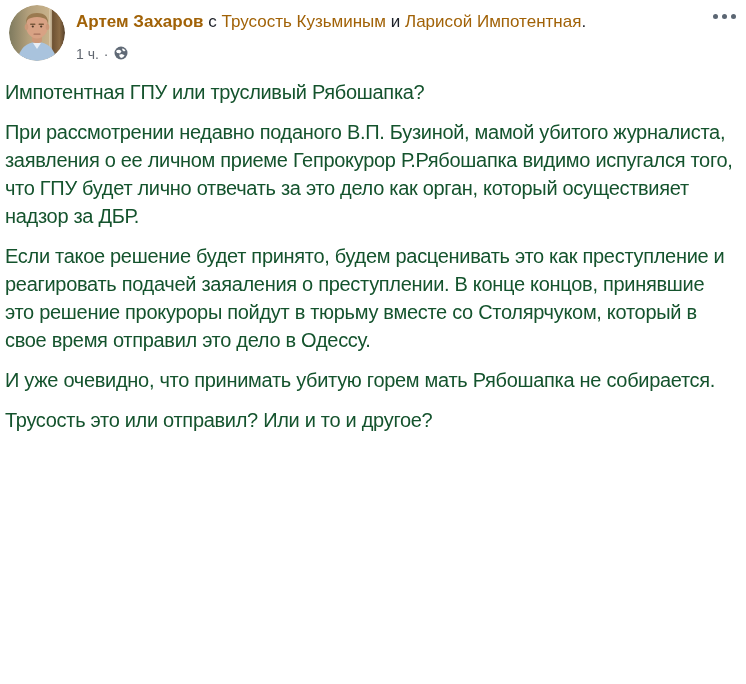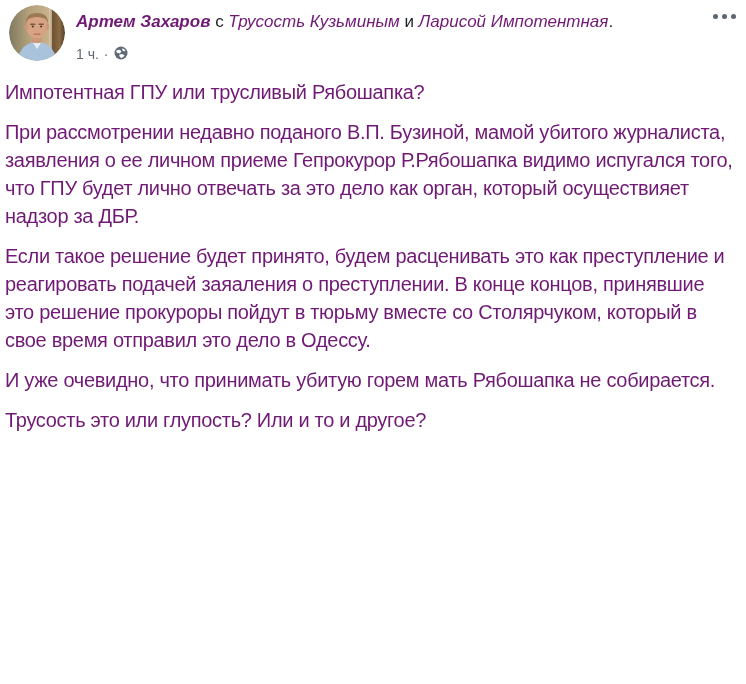--- a/index.html
+++ b/index.html
@@ -32,24 +32,23 @@
     margin-left: 11px;
     padding-top: 4px;
     max-width: 545px;
   }
   .name-line {
     font-size: 17px;
     line-height: 25px;
     color: #1d2129;
   }
   .link {
-    color: #701a75;
+    color: #a16207;
     text-decoration: none;
     cursor: pointer;
-    font-style: italic;
   }
   .author { font-weight: bold; }
   .meta-line {
     margin-top: 11px;
     font-size: 14px;
     line-height: 18px;
     color: #616770;
     display: flex;
     align-items: center;
   }
@@ -74,21 +73,21 @@
   }
   
   .body {
     padding: 15px 8px 0 5px;
   }
   .body p {
     margin: 0 0 12px 0;
     font-size: 20px;
     line-height: 28px;
     letter-spacing: -0.3px;
-    color: #701a75;
+    color: #14532d;
   }
 </style>
 </head>
 <body>
 
 <div class="post">
 
   <div class="header">
 
     <div class="avatar">
@@ -155,16 +154,16 @@
       <span class="dot"></span>
     </div>
 
   </div>
 
   <div class="body">
     <p>Импотентная ГПУ или трусливый Рябошапка?</p>
     <p>При рассмотрении недавно поданого В.П. Бузиной, мамой убитого журналиста, заявления о ее личном приеме Гепрокурор Р.Рябошапка видимо испугался того, что ГПУ будет лично отвечать за это дело как орган, который осуществияет надзор за ДБР.</p>
     <p>Если такое решение будет принято, будем расценивать это как преступление и реагировать подачей заяаления о преступлении. В конце концов, принявшие это решение прокуроры пойдут в тюрьму вместе со Столярчуком, который в свое время отправил это дело в Одессу.</p>
     <p>И уже очевидно, что принимать убитую горем мать Рябошапка не собирается.</p>
-    <p>Трусость это или глупость? Или и то и другое?</p>
+    <p>Трусость это или отправил? Или и то и другое?</p>
   </div>
 
 </div>
 
 </body></html>

